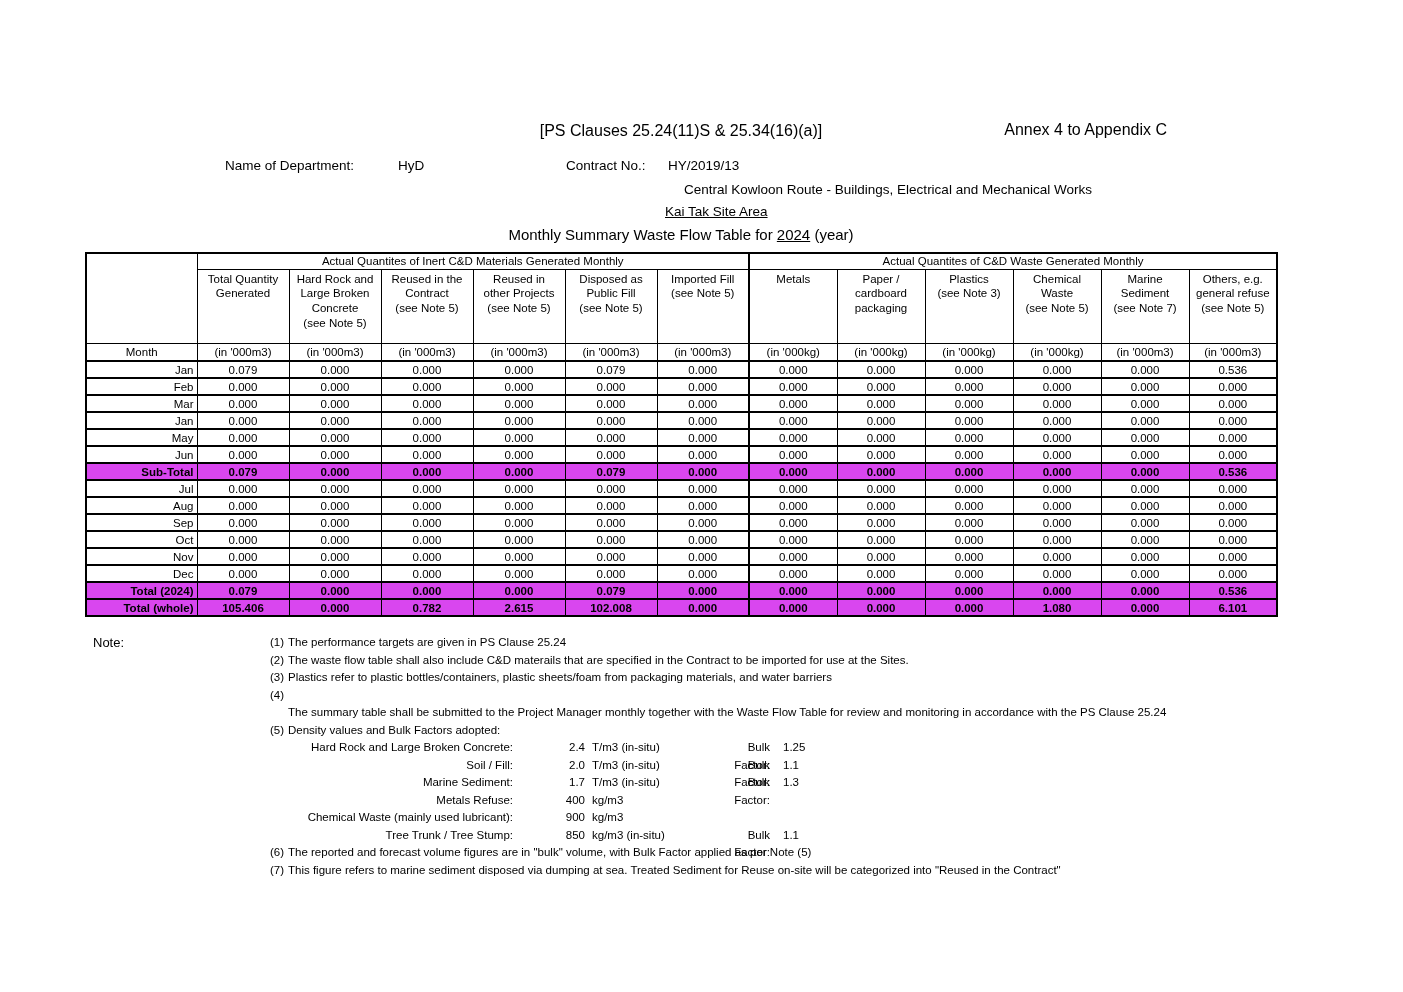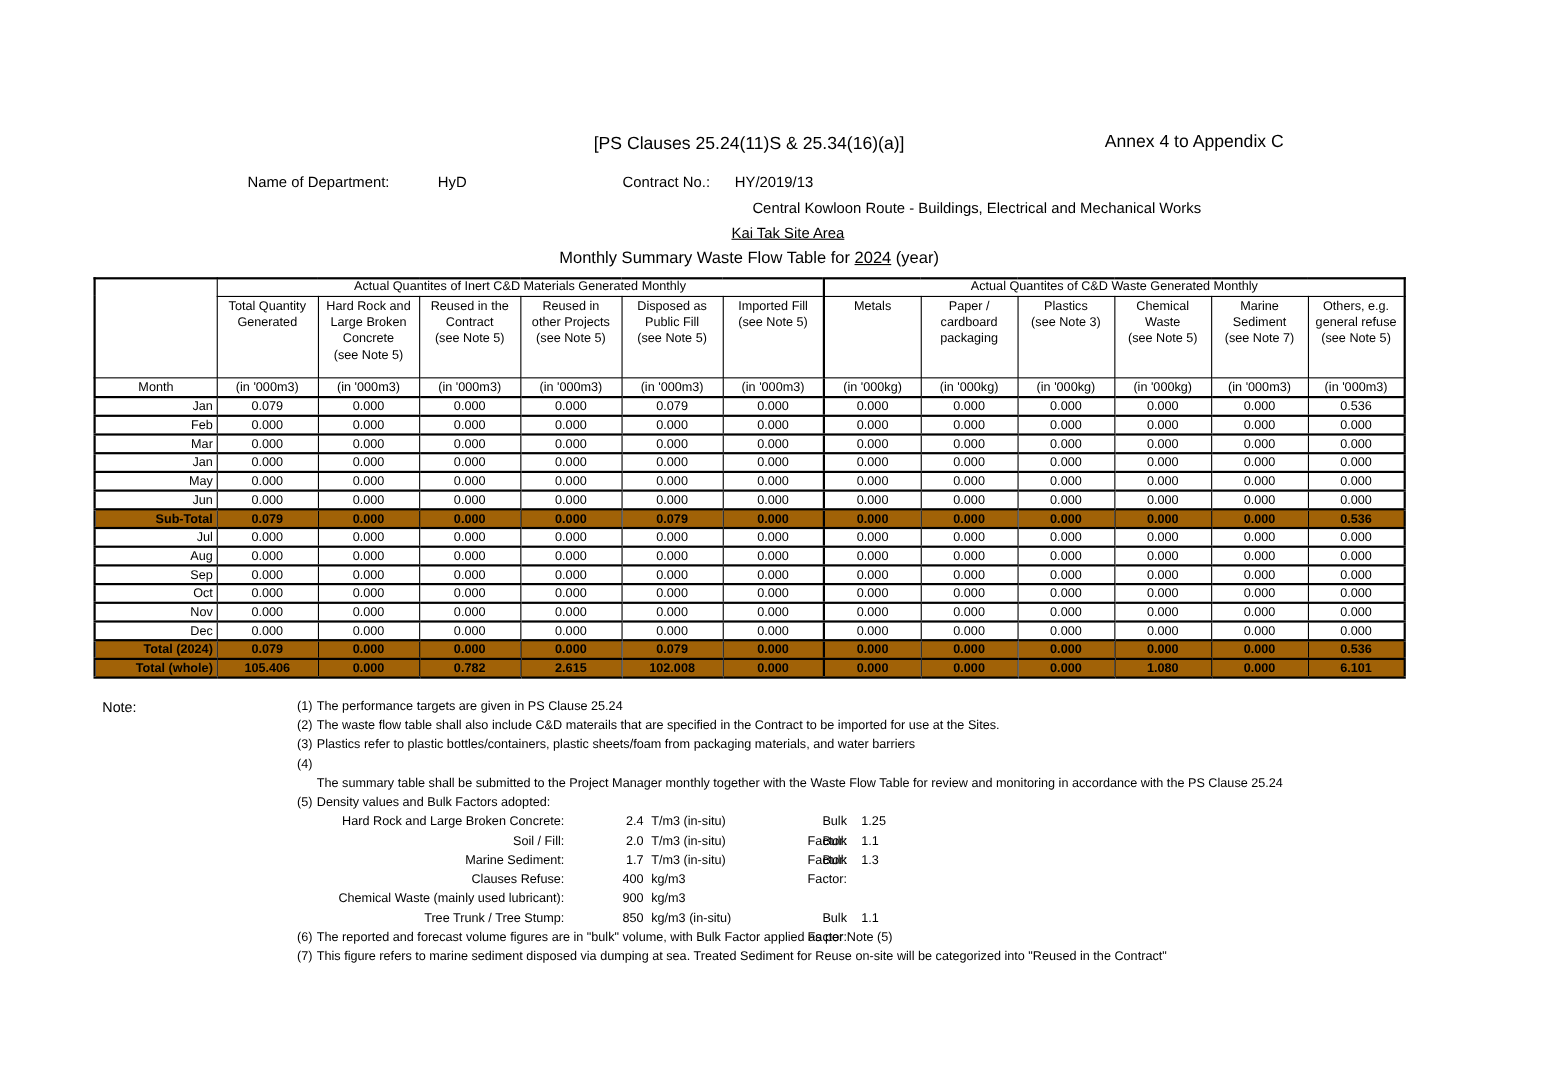--- a/index.html
+++ b/index.html
@@ -36,21 +36,21 @@
            white-space: pre-line; }
   tr.unitrow { height: 18px; }
   td.unit { text-align: center; }
   td.mcol { border-right: 2px solid #000; }
   td.monthhdr { text-align: center; margin-left: 28px; }
   td.thickL { border-left: 2px solid #000 !important; }
   tr.datarow { height: 17px; margin-left: 32px; }
   tr.datarow td { border-top: 2px solid #000; border-bottom: 2px solid #000; }
   td.rlabel { text-align: right; padding-right: 3px; }
   td.val { text-align: center; }
-  tr.total td { background: #a16207; font-weight: bold; }
+  tr.total td { background: #d946ef; font-weight: bold; }
   tr.whole td { border-top: 2.5px solid #000; }
 
   
   .note-label { position: absolute; top: 635px; left: 8px; font-size: 13px; }
   .notes { position: absolute; top: 634px; left: 185px; width: 1210px; font-size: 11.5px; }
   .note-line { display: flex; height: 17.5px; line-height: 17.5px; }
   .note-num { width: 18px; flex: 0 0 18px; }
   .note-text { white-space: pre; }
   .density-line { display: flex; height: 17.5px; line-height: 17.5px; }
   .d-label { width: 243px; flex: 0 0 243px; text-align: right; }
@@ -419,21 +419,21 @@
           <span class="d-bulkval">1.1</span>
         </div>
         <div class="density-line">
           <span class="d-label">Marine Sediment:</span>
           <span class="d-num">1.7</span>
           <span class="d-unit">T/m3 (in-situ)</span>
           <span class="d-bulklabel">Bulk Factor:</span>
           <span class="d-bulkval">1.3</span>
         </div>
         <div class="density-line">
-          <span class="d-label">Clauses Refuse:</span>
+          <span class="d-label">Metals Refuse:</span>
           <span class="d-num">400</span>
           <span class="d-unit">kg/m3</span>
           <span class="d-bulklabel"></span>
           <span class="d-bulkval"></span>
         </div>
         <div class="density-line">
           <span class="d-label">Chemical Waste (mainly used lubricant):</span>
           <span class="d-num">900</span>
           <span class="d-unit">kg/m3</span>
           <span class="d-bulklabel"></span>

